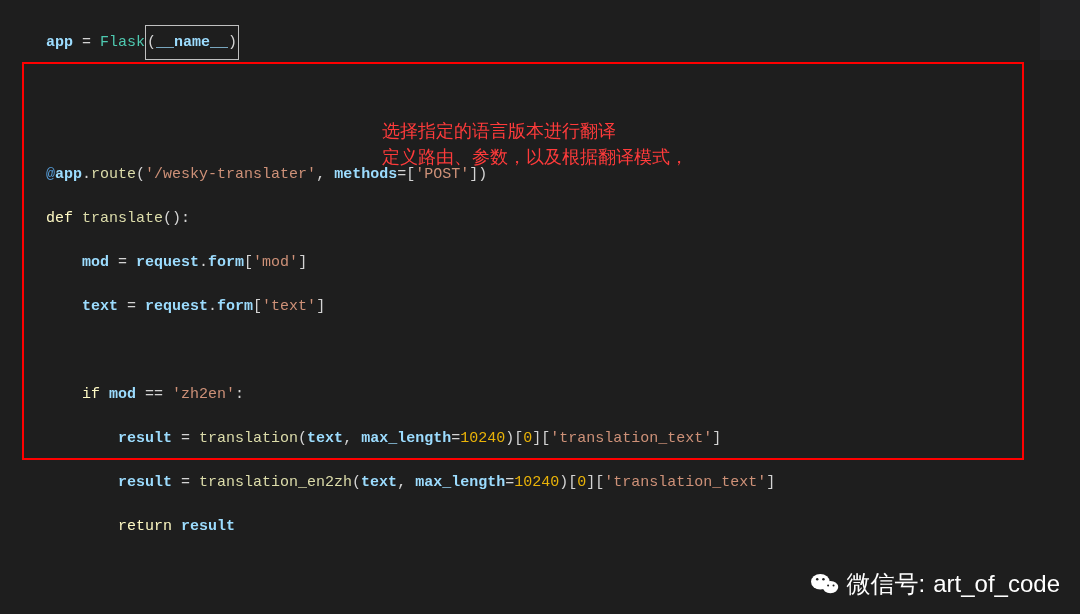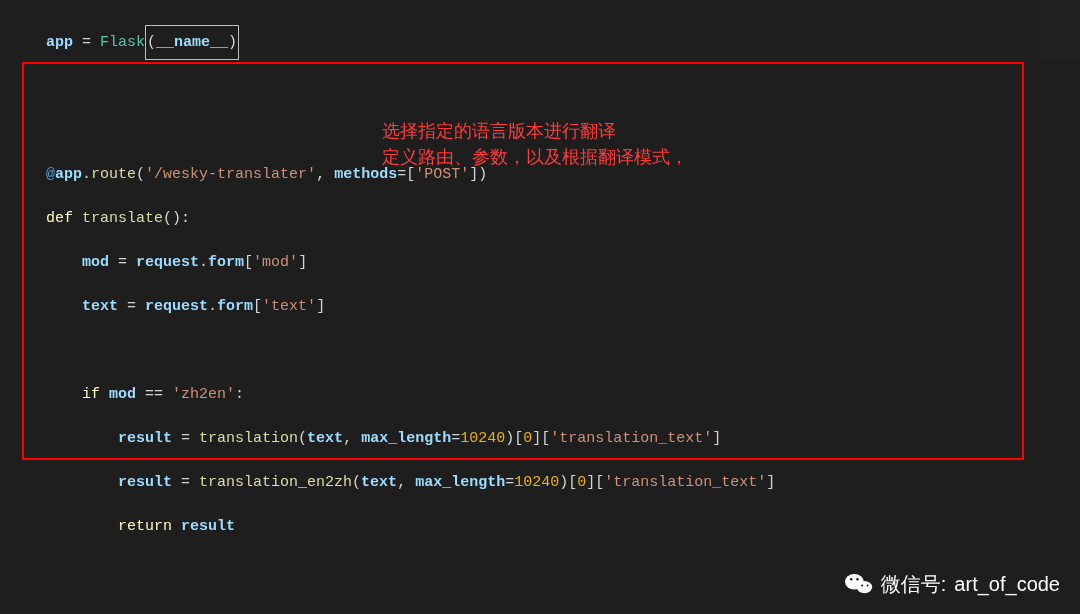--- a/index.html
+++ b/index.html
@@ -61,21 +61,21 @@
     height: 60px;
     background: #252526;
     opacity: 0.6;
   }
   .watermark {
     position: absolute;
     bottom: 18px;
     right: 20px;
     color: #ffffff;
     font-family: "Microsoft YaHei", Arial, sans-serif;
-    font-size: 20px;
+    font-size: 24px;
     display: flex;
     align-items: center;
     gap: 8px;
     pointer-events: none;
   }
   .wechat-icon {
     width: 28px;
     height: 24px;
     position: relative;
   }

